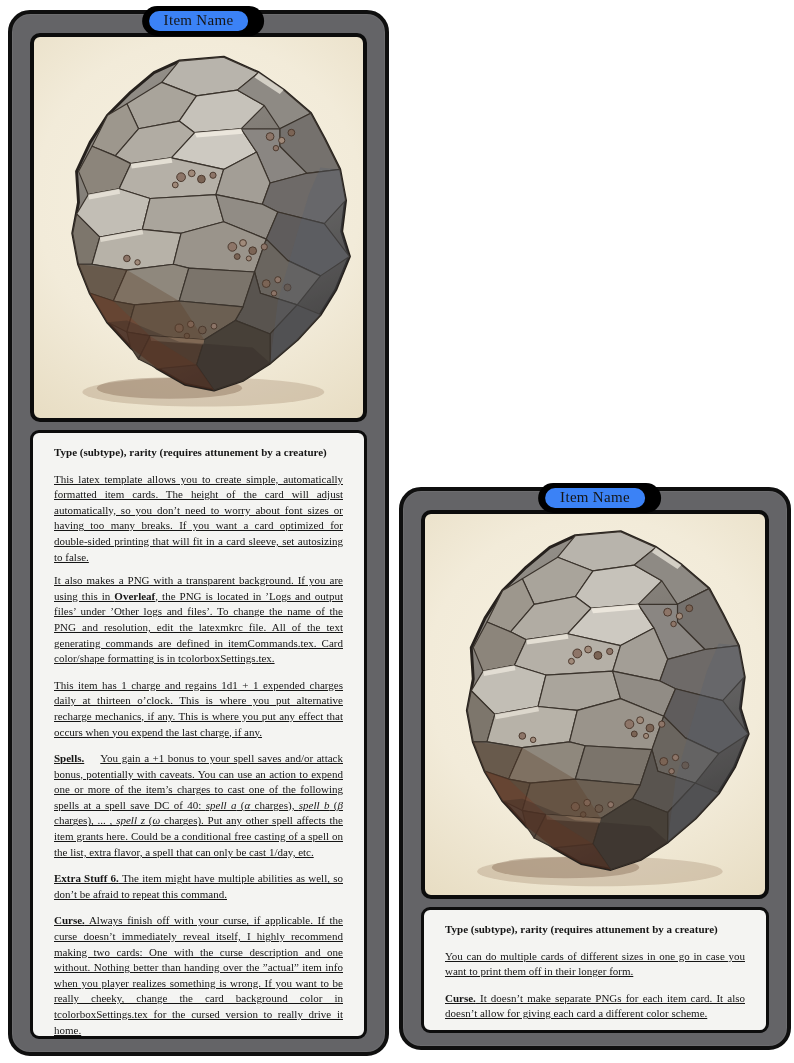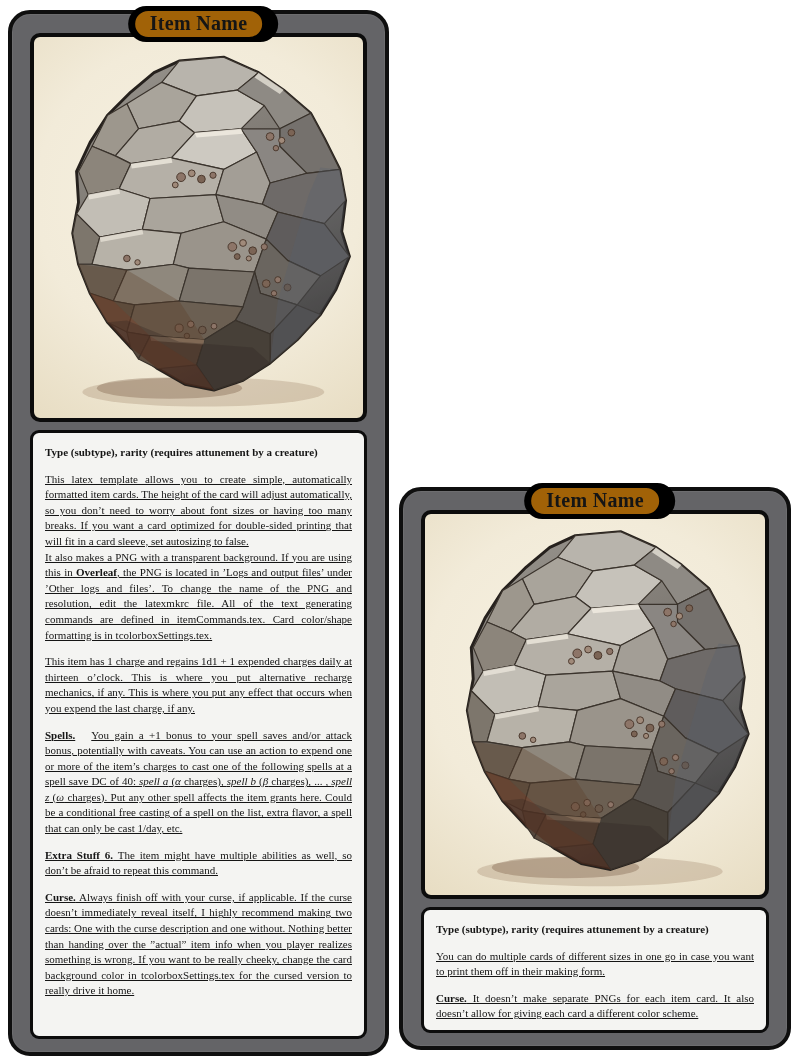--- a/index.html
+++ b/index.html
@@ -43,60 +43,60 @@
     content:"";
     position:absolute;
     top:-2px;bottom:-2px;left:-4px;right:-13px;
     background:#000;
     border-radius:999px;
     z-index:0;
   }
   .banner-pill{
     position:relative;z-index:1;
     display:inline-block;
-    background:#a16207;
+    background:#3b82f6;
     border:3px solid #000;
     border-radius:999px;
     padding:1px 15px 2px;
-    font-weight:bold;
-    font-size:20px;
+    font-weight:normal;
+    font-size:15px;
     letter-spacing:0.3px;
     white-space:nowrap;
   }
   .image-box{
     flex:none;
     height:389px;
     border:4px solid #0c0c0c;
     border-radius:10px;
     background:
       radial-gradient(ellipse 90% 75% at 50% 42%, #f7f1e1 0%, var(--parchment) 55%, #e6dbc0 100%);
     overflow:hidden;
     display:flex;align-items:center;justify-content:center;
   }
   .boulder{width:100%;height:100%;display:block;}
   .text-box{
     flex:1;
     margin-top:8px;
     border:3px solid #0c0c0c;
     border-radius:9px;
     background:var(--textbox-bg);
-    padding:12px 12px;
+    padding:12px 21px;
     overflow:hidden;
     font-size:11px;
     line-height:15.6px;
     text-align:justify;
   }
   .type-line{
     font-weight:bold;
     margin:0 0 11px 0;
     text-align:justify;
   }
   .paragraphs p{margin:0;text-decoration:underline;}
   .paragraphs p + p{margin-top:11px;}
-  .paragraphs p.tight{margin-top:0;}
+  .paragraphs p.tight{margin-top:8px;}
   .b{font-weight:bold;}
   .i{font-style:italic;}
   .lead{margin-right:16px;}
 </style>
 </head>
 <body>
 
 <svg width="0" height="0" style="position:absolute" aria-hidden="true">
   <defs>
     <linearGradient id="rockbase" x1="0" y1="0" x2="0.4" y2="1">
@@ -220,19 +220,19 @@
       <span class="banner-pill">Item Name</span>
     </div>
     <div class="image-box">
       <svg class="boulder">
           <use href="#boulder"></use>
         </svg>
     </div>
     <div class="text-box">
       <div class="type-line">Type (subtype), rarity (requires attunement by a creature)</div>
       <div class="paragraphs">
-          <p><span>You can do multiple cards of different sizes in one go in case you want to print them off in their making form.</span></p>
+          <p><span>You can do multiple cards of different sizes in one go in case you want to print them off in their longer form.</span></p>
           <p><span class="b">Curse.</span><span> It doesn’t make separate PNGs for each item card. It also doesn’t allow for giving each card a different color scheme.</span></p>
         </div>
     </div>
   </div>
 
 </div>
 
 </body></html>

